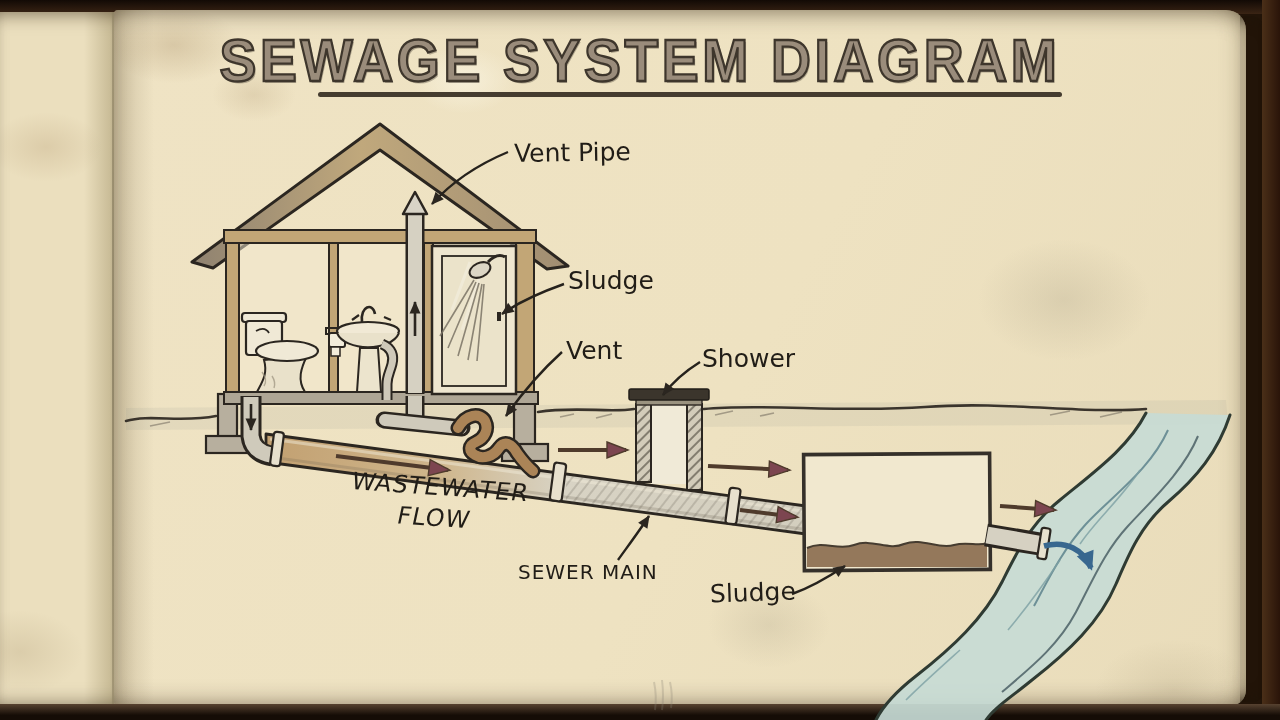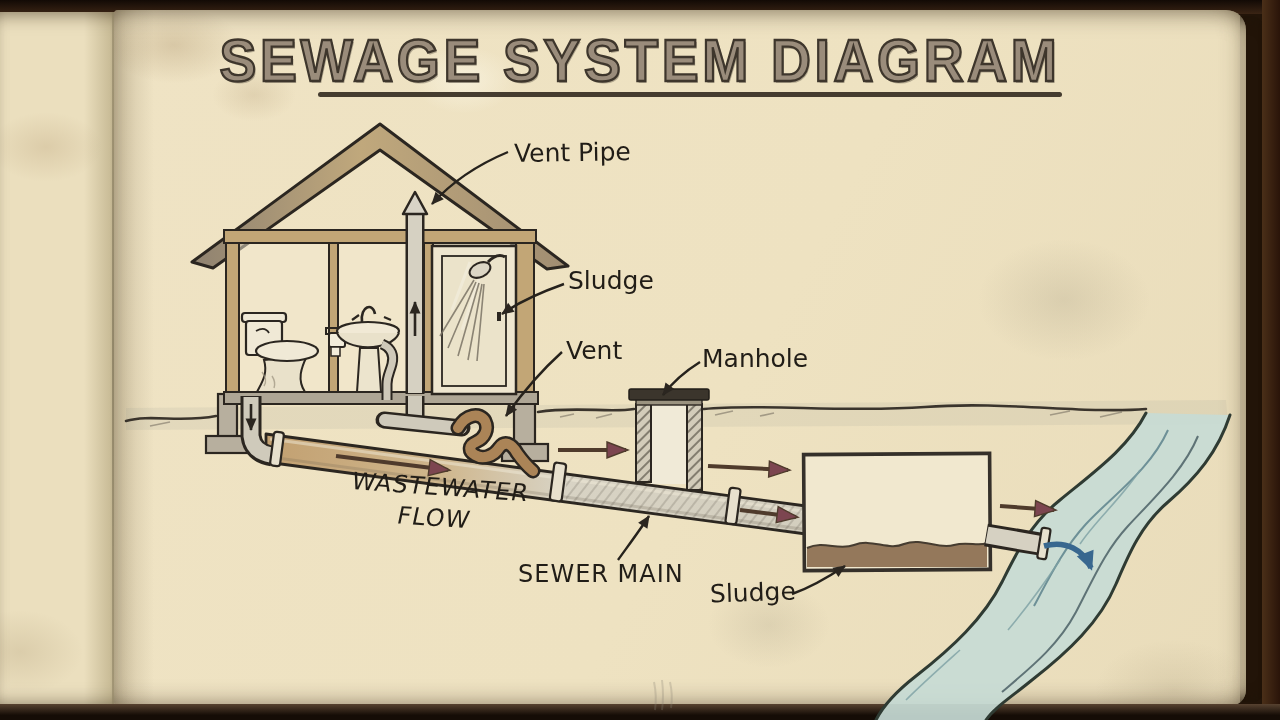--- a/index.html
+++ b/index.html
@@ -44,21 +44,21 @@
     transform:scaleX(.92);white-space:nowrap;}
   .title-underline{position:absolute;left:318px;top:92px;width:744px;height:5px;background:#453c2f;border-radius:3px;}
   
   .lbl{position:absolute;color:#211d17;font-size:25px;white-space:nowrap;}
   .lbl-vent{left:514px;top:138px;transform:rotate(-1deg);}
   .lbl-shower{left:568px;top:266px;}
   .lbl-trap{left:566px;top:336px;}
   .lbl-manhole{left:702px;top:344px;}
   .lbl-ww{left:312px;top:472px;width:250px;text-align:center;font-size:24px;letter-spacing:1px;
           transform:rotate(4deg) skewX(-8deg);line-height:31px;}
-  .lbl-sewer{left:518px;top:560px;font-size:24px;letter-spacing:1px;}
+  .lbl-sewer{left:518px;top:560px;font-size:20px;letter-spacing:1px;}
   .lbl-sludge{left:710px;top:578px;transform:rotate(-2deg);}
   .lbl-tp{left:806px;top:464px;width:182px;text-align:center;color:#39322a;
           font-size:27px;letter-spacing:1px;line-height:31px;}
 </style>
 </head>
 <body>
 
 <div class="stage">
   <div class="cover-top"></div>
   <div class="left-page"></div>
@@ -257,21 +257,21 @@
       <path d="M792,594 C812,587 830,576 845,566" marker-end="url(#mInk)"></path>
     </g>
   </svg>
 
   <div class="title">SEWAGE SYSTEM DIAGRAM</div>
   <div class="title-underline"></div>
 
   <div class="lbl lbl-vent">Vent Pipe</div>
   <div class="lbl lbl-shower">Sludge</div>
   <div class="lbl lbl-trap">Vent</div>
-  <div class="lbl lbl-manhole">Manhole</div>
+  <div class="lbl lbl-manhole">Shower</div>
   <div class="lbl lbl-ww">
     <div>WASTEWATER</div>
     <div>FLOW</div>
   </div>
   <div class="lbl lbl-sewer">SEWER MAIN</div>
   <div class="lbl lbl-sludge">Sludge</div>
   <div class="lbl-tp">
     <div>TREATMENT</div>
     <div>PLANT</div>
   </div>

